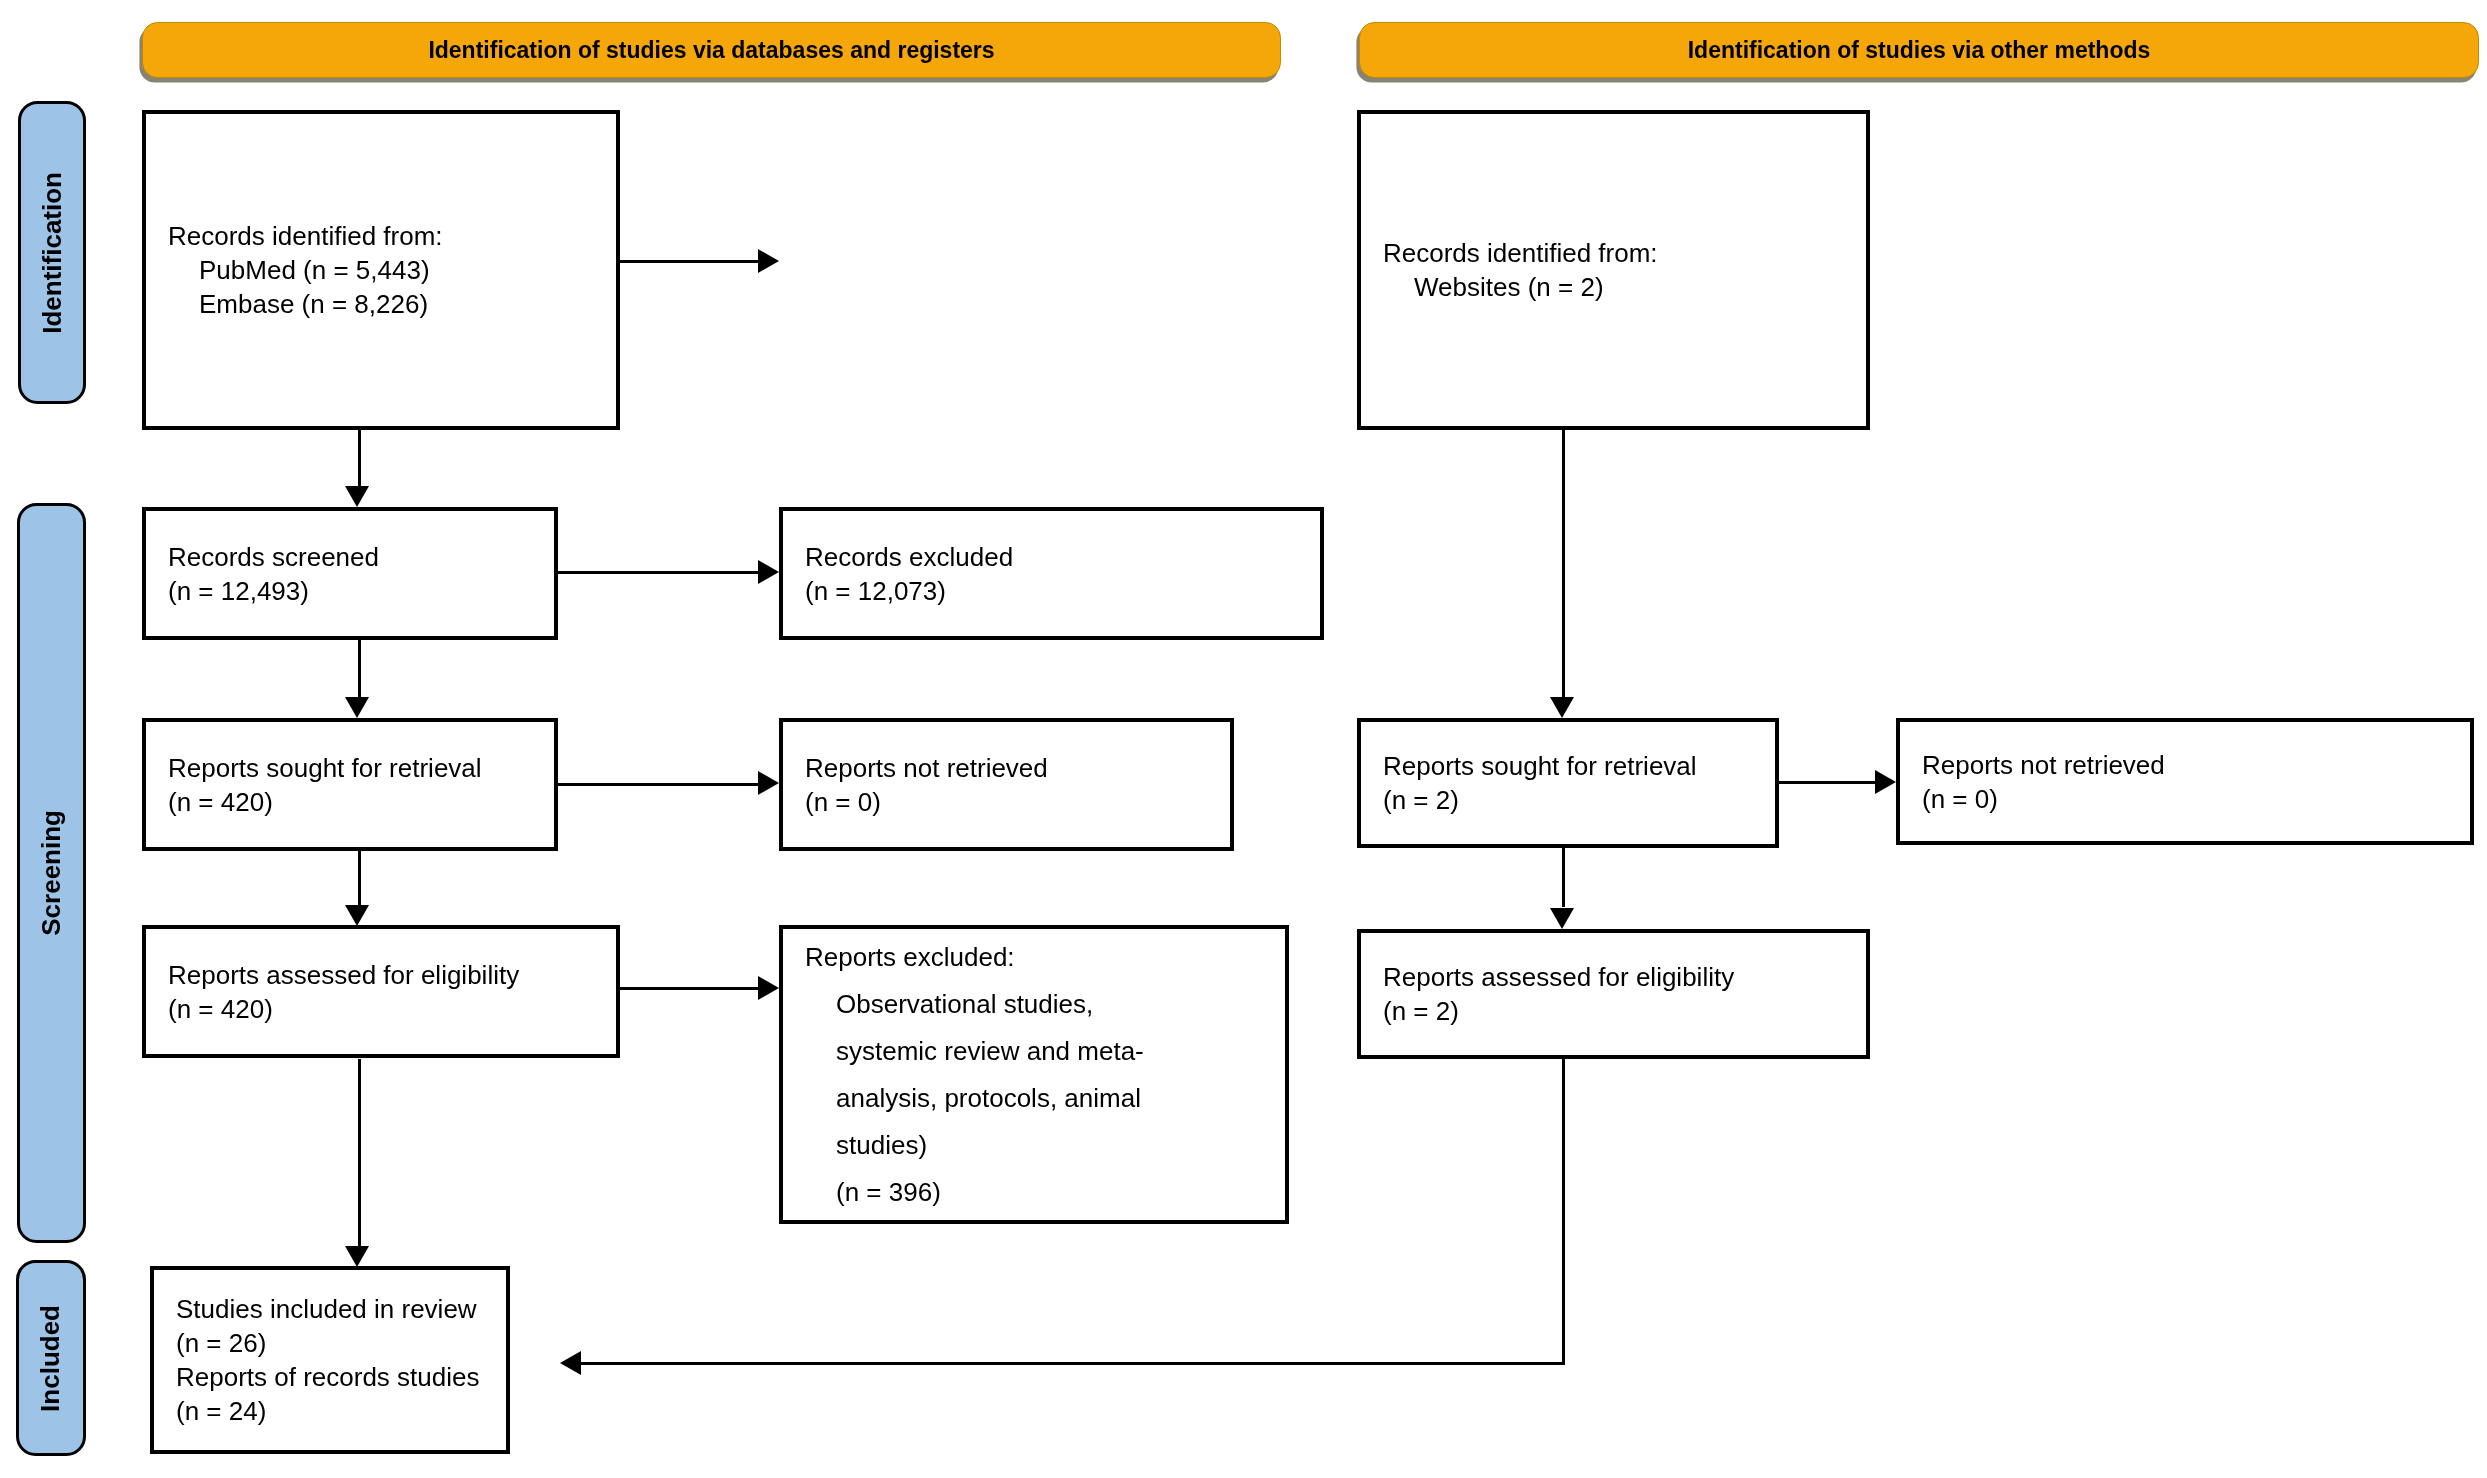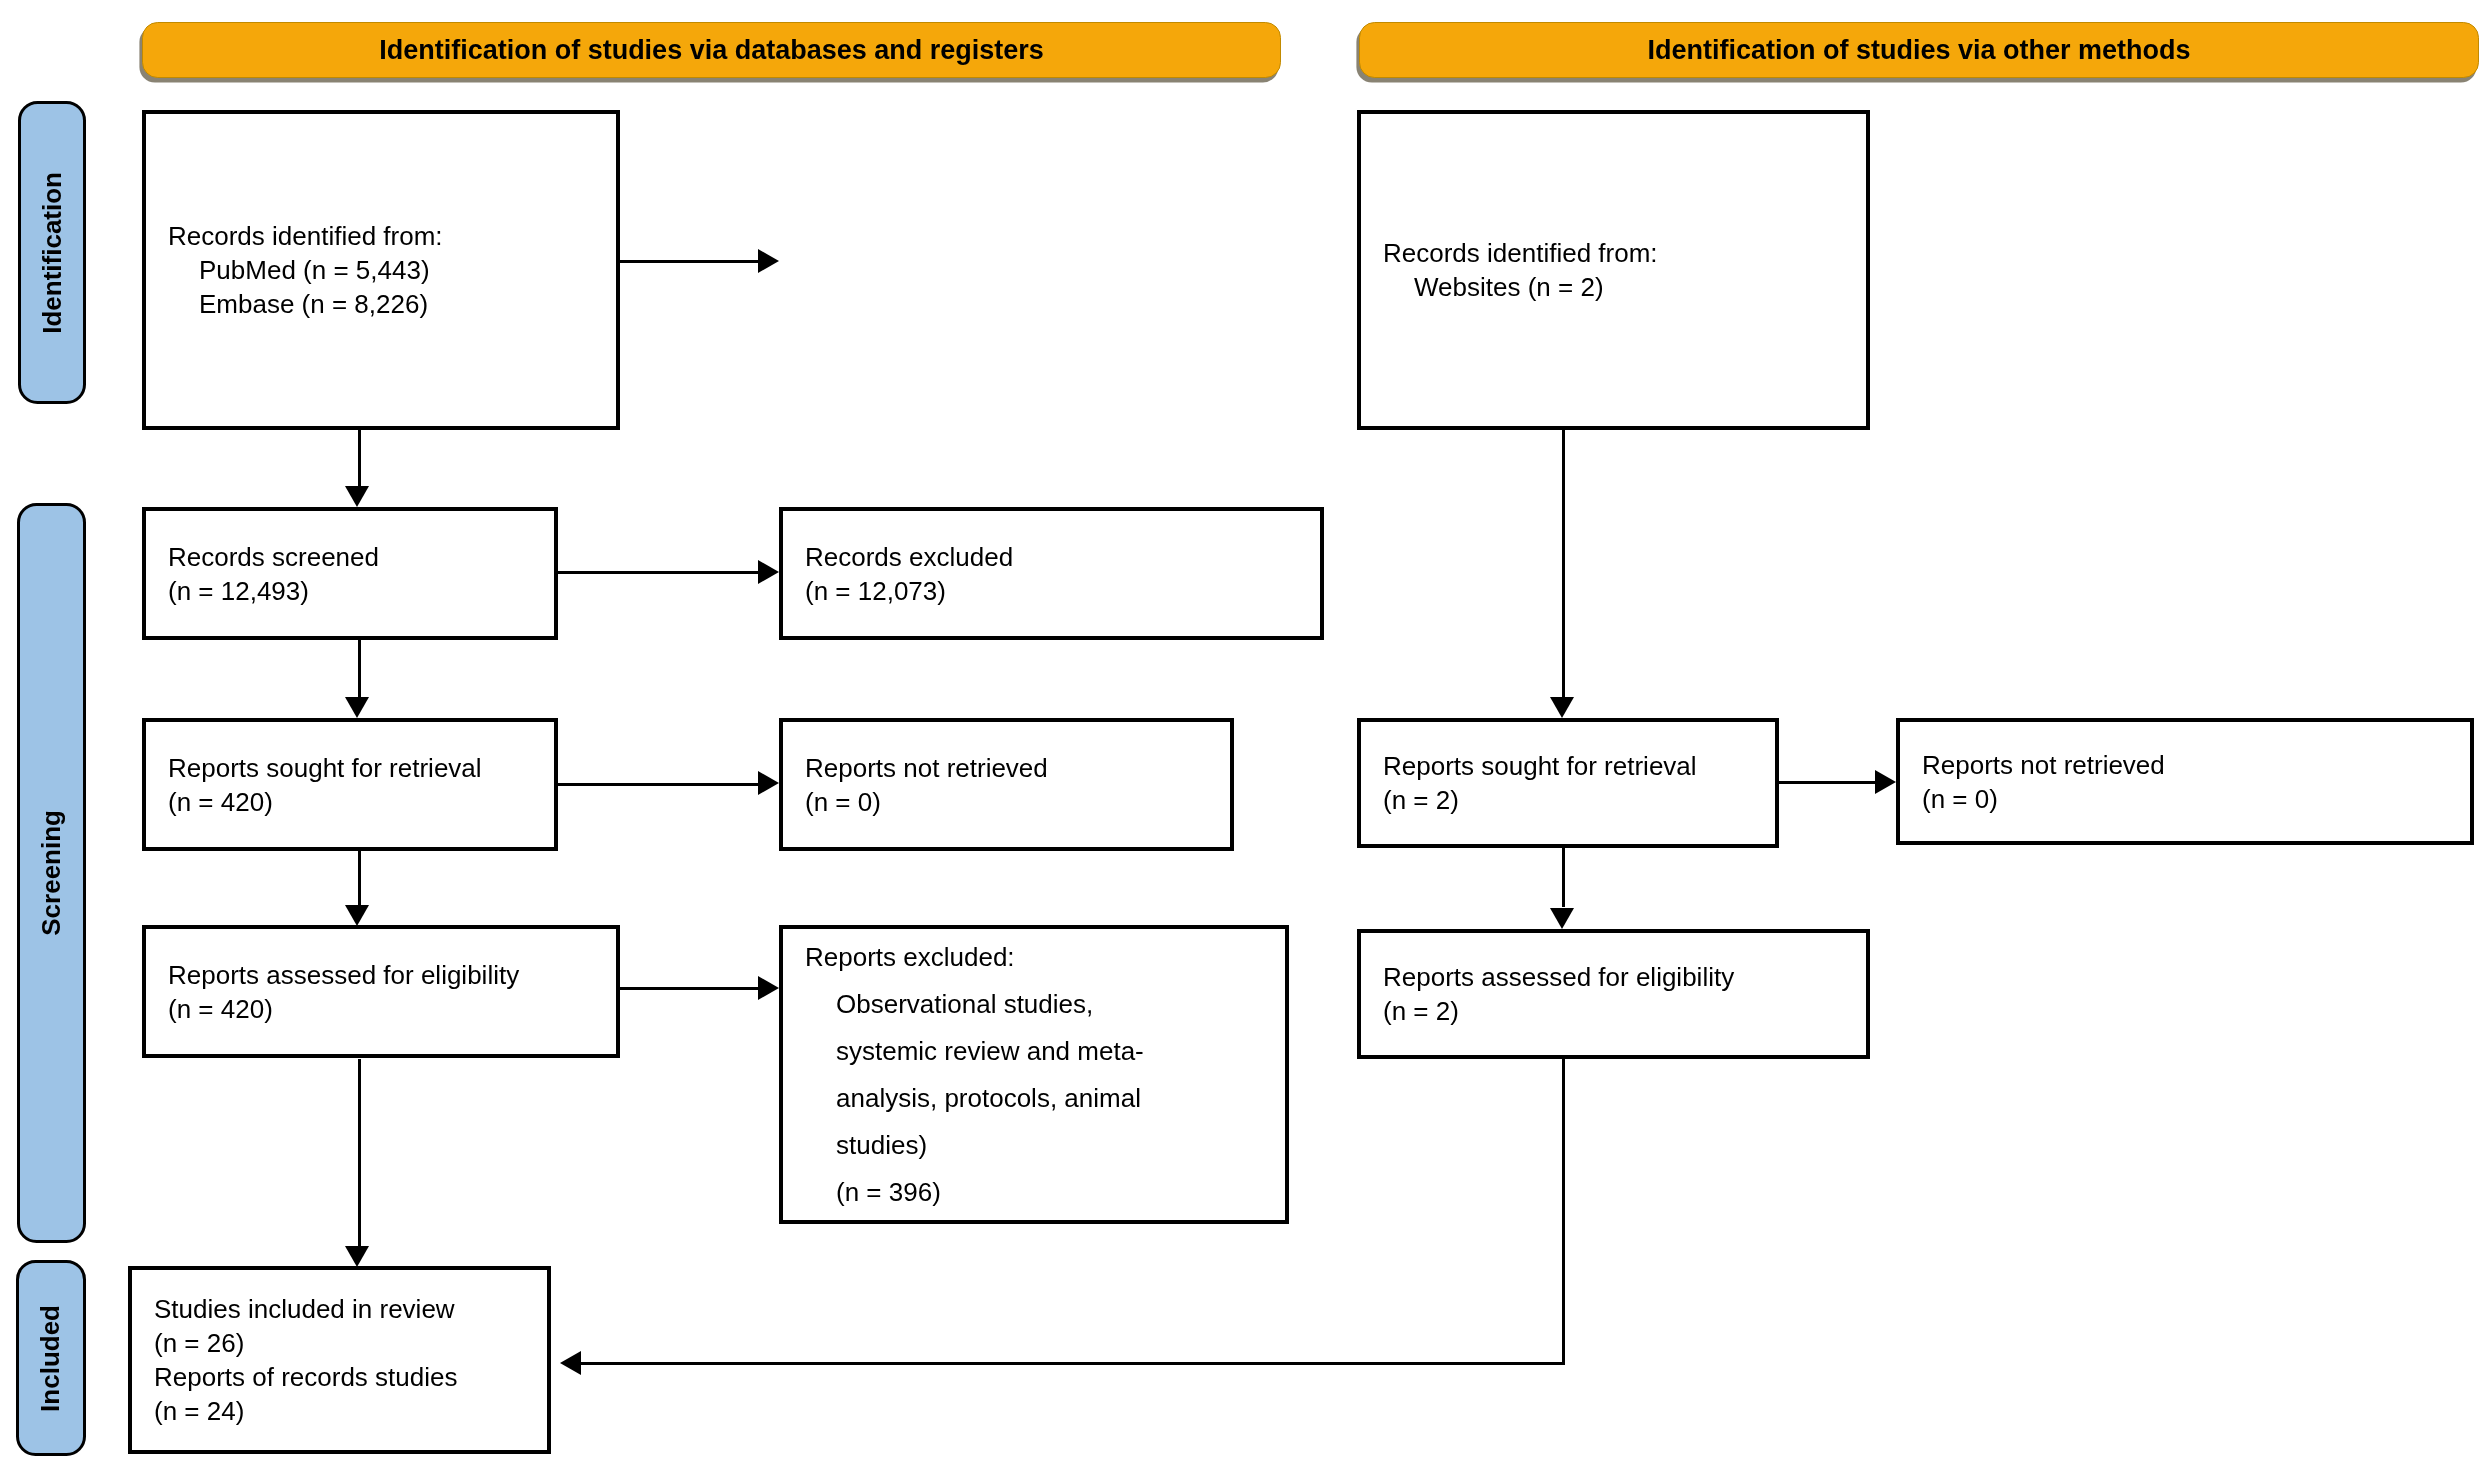--- a/index.html
+++ b/index.html
@@ -19,21 +19,21 @@
     color:var(--text-color);
     overflow:hidden;
   }
   .banner{
     position:absolute;
     background:var(--banner-bg);
     border:1.9px solid var(--banner-border);
     border-radius:15.6px;
     box-shadow:-2.6px 4.5px 0 rgba(40,30,0,0.55);
     display:flex;align-items:center;justify-content:center;
-    font-size:27px;font-weight:bold;
+    font-size:23px;font-weight:bold;
     box-sizing:border-box;
     text-align:center;
   }
   .stage{
     position:absolute;
     background:var(--sidebar-bg);
     border:3.9px solid var(--line-color);
     border-radius:19.5px;
     display:flex;align-items:center;justify-content:center;
     box-sizing:border-box;
@@ -134,21 +134,21 @@
     <div class="line indent">systemic review and meta-</div>
     <div class="line indent">analysis, protocols, animal</div>
     <div class="line indent">studies)</div>
     <div class="line indent">(n = 396)</div>
   </div>
   <div class="box" style="left:1357px;top:929px;width:513px;height:130px;">
     <div class="line">Reports assessed for eligibility</div>
     <div class="line">(n = 2)</div>
   </div>
 
-  <div class="box" style="left:128px;top:1266px;width:423px;height:188px;">
+  <div class="box" style="left:150px;top:1266px;width:360px;height:188px;">
     <div class="line">Studies included in review</div>
     <div class="line">(n = 26)</div>
     <div class="line">Reports of records studies</div>
     <div class="line">(n = 24)</div>
   </div>
 
   <div class="vline" style="left:358px;top:429px;height:57px;"></div>
   <div class="head head-down" style="left:345px;top:486px;"></div>
 
   <div class="hline" style="left:620px;top:260px;width:139px;"></div>

